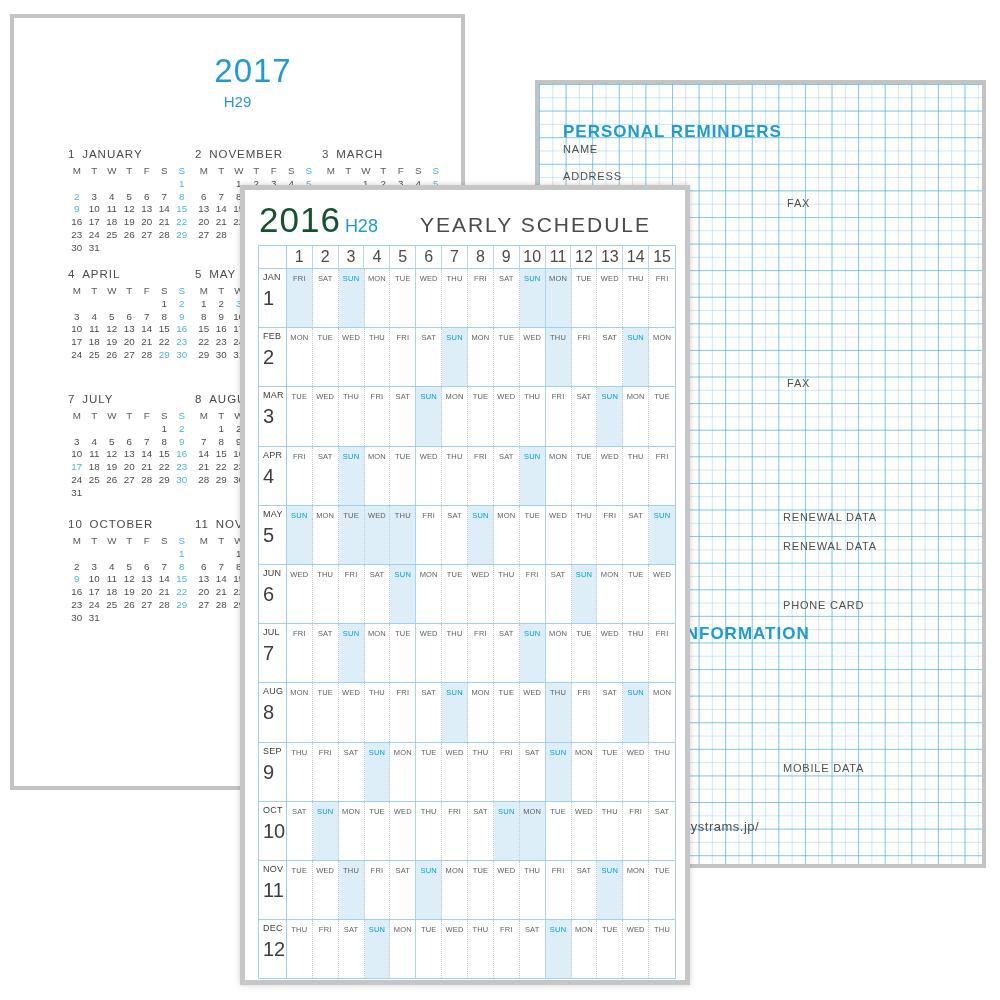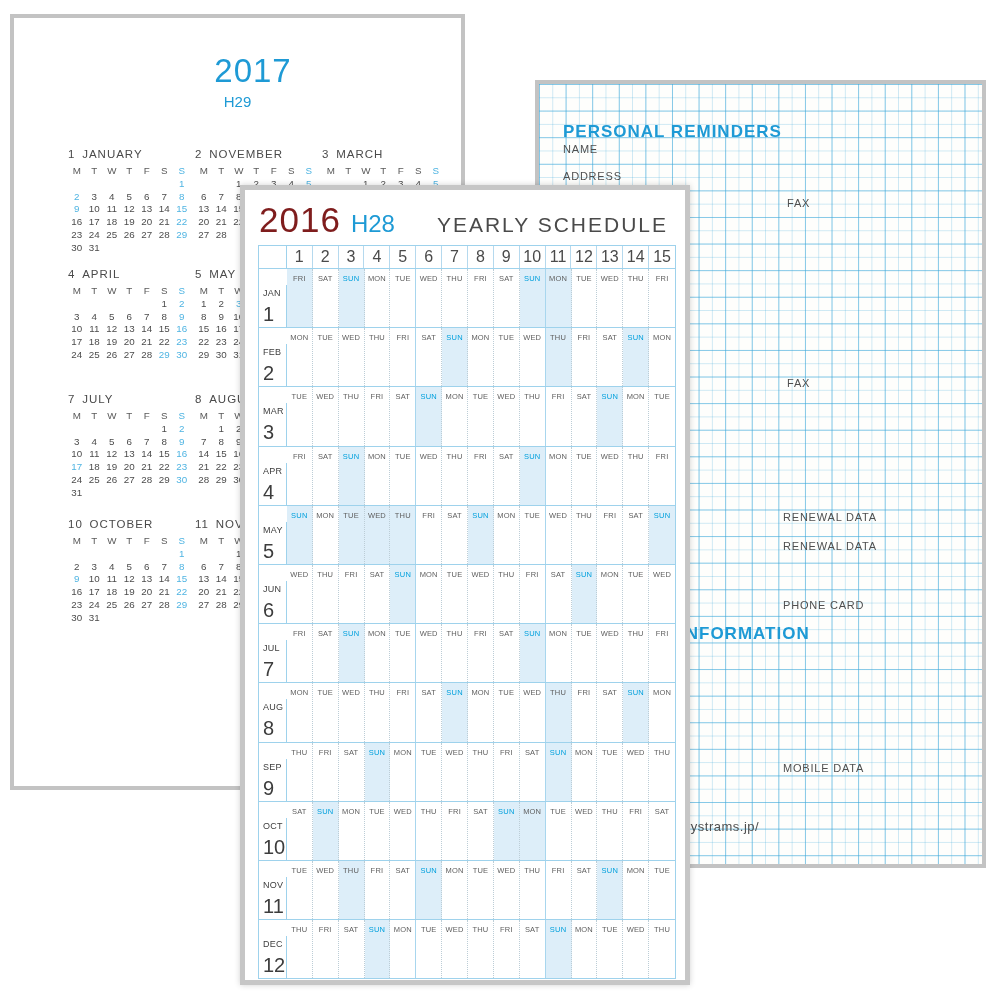--- a/index.html
+++ b/index.html
@@ -26,32 +26,32 @@
       linear-gradient(to bottom, rgba(60,168,218,.25) 1px, transparent 1px);
     background-size:26.6px 26.6px,26.6px 26.6px,13.3px 13.3px,13.3px 13.3px;}
   .g-label{position:absolute;white-space:nowrap;}
   .g-gray{font-size:11px;color:#4f4f4f;letter-spacing:0.8px;}
   .g-gray-url{font-size:13px;color:#4f4f4f;letter-spacing:0.5px;}
   .g-blue-head{font-size:17px;color:#1e9ad5;letter-spacing:1px;font-weight:bold;}
   
   .page-2016{left:240px;top:185px;width:440px;height:790px;z-index:3;border:5px solid #c6c6c6;
              box-shadow:0 0 6px rgba(0,0,0,.18);}
   .s-head{position:absolute;left:14px;top:10px;white-space:nowrap;}
-  .s-year{font-size:35px;color:#7f1d1d;letter-spacing:1px;}
-  .s-era{font-size:24px;color:#1e9ad5;margin-left:10px;}
+  .s-year{font-size:35px;color:#14532d;letter-spacing:1px;}
+  .s-era{font-size:18px;color:#1e9ad5;margin-left:4px;}
   .s-title{font-size:21px;color:#4a4a4a;letter-spacing:2px;margin-left:42px;text-align:right;}
   .s-table{position:absolute;left:13px;top:55px;width:418px;border:1px solid #9ed2ec;box-sizing:border-box;}
   .s-hrow{display:flex;height:22px;border-bottom:1px solid #9ed2ec;}
   .s-hmonth{width:28px;box-sizing:border-box;border-right:1px solid #9ed2ec;}
   .s-hday{width:26px;box-sizing:border-box;border-right:1px solid #b5d9ee;
           font-size:16px;color:#4a4a4a;text-align:center;line-height:22px;}
   .s-hday:last-child{border-right:none;}
   .s-row{display:flex;height:58.2px;border-bottom:1px solid #9ed2ec;}
   .s-row:last-child{border-bottom:none;}
-  .s-month{width:28px;box-sizing:border-box;border-right:1px solid #9ed2ec;padding:3px 0 0 4px;margin-top:16px;}
+  .s-month{width:28px;box-sizing:border-box;border-right:1px solid #9ed2ec;padding:3px 0 0 4px;}
   .s-mabbr{font-size:9px;color:#3d3d3d;letter-spacing:0.3px;}
   .s-mnum{font-size:20px;color:#3d3d3d;margin-top:5px;}
   .s-cell{width:26px;box-sizing:border-box;border-right:1px dotted #bccdd6;position:relative;}
   .s-cell.grp{border-right:1px solid #a8d6ee;}
   .s-cell:last-child{border-right:none;}
   .s-cell.band{background:#ddeef9;}
   .s-dow{display:block;text-align:center;margin-top:5px;font-size:7.5px;color:#5e5e5e;letter-spacing:0.2px;}
   .s-dow.sun{color:#00a0dd;}
 </style>
 </head>

